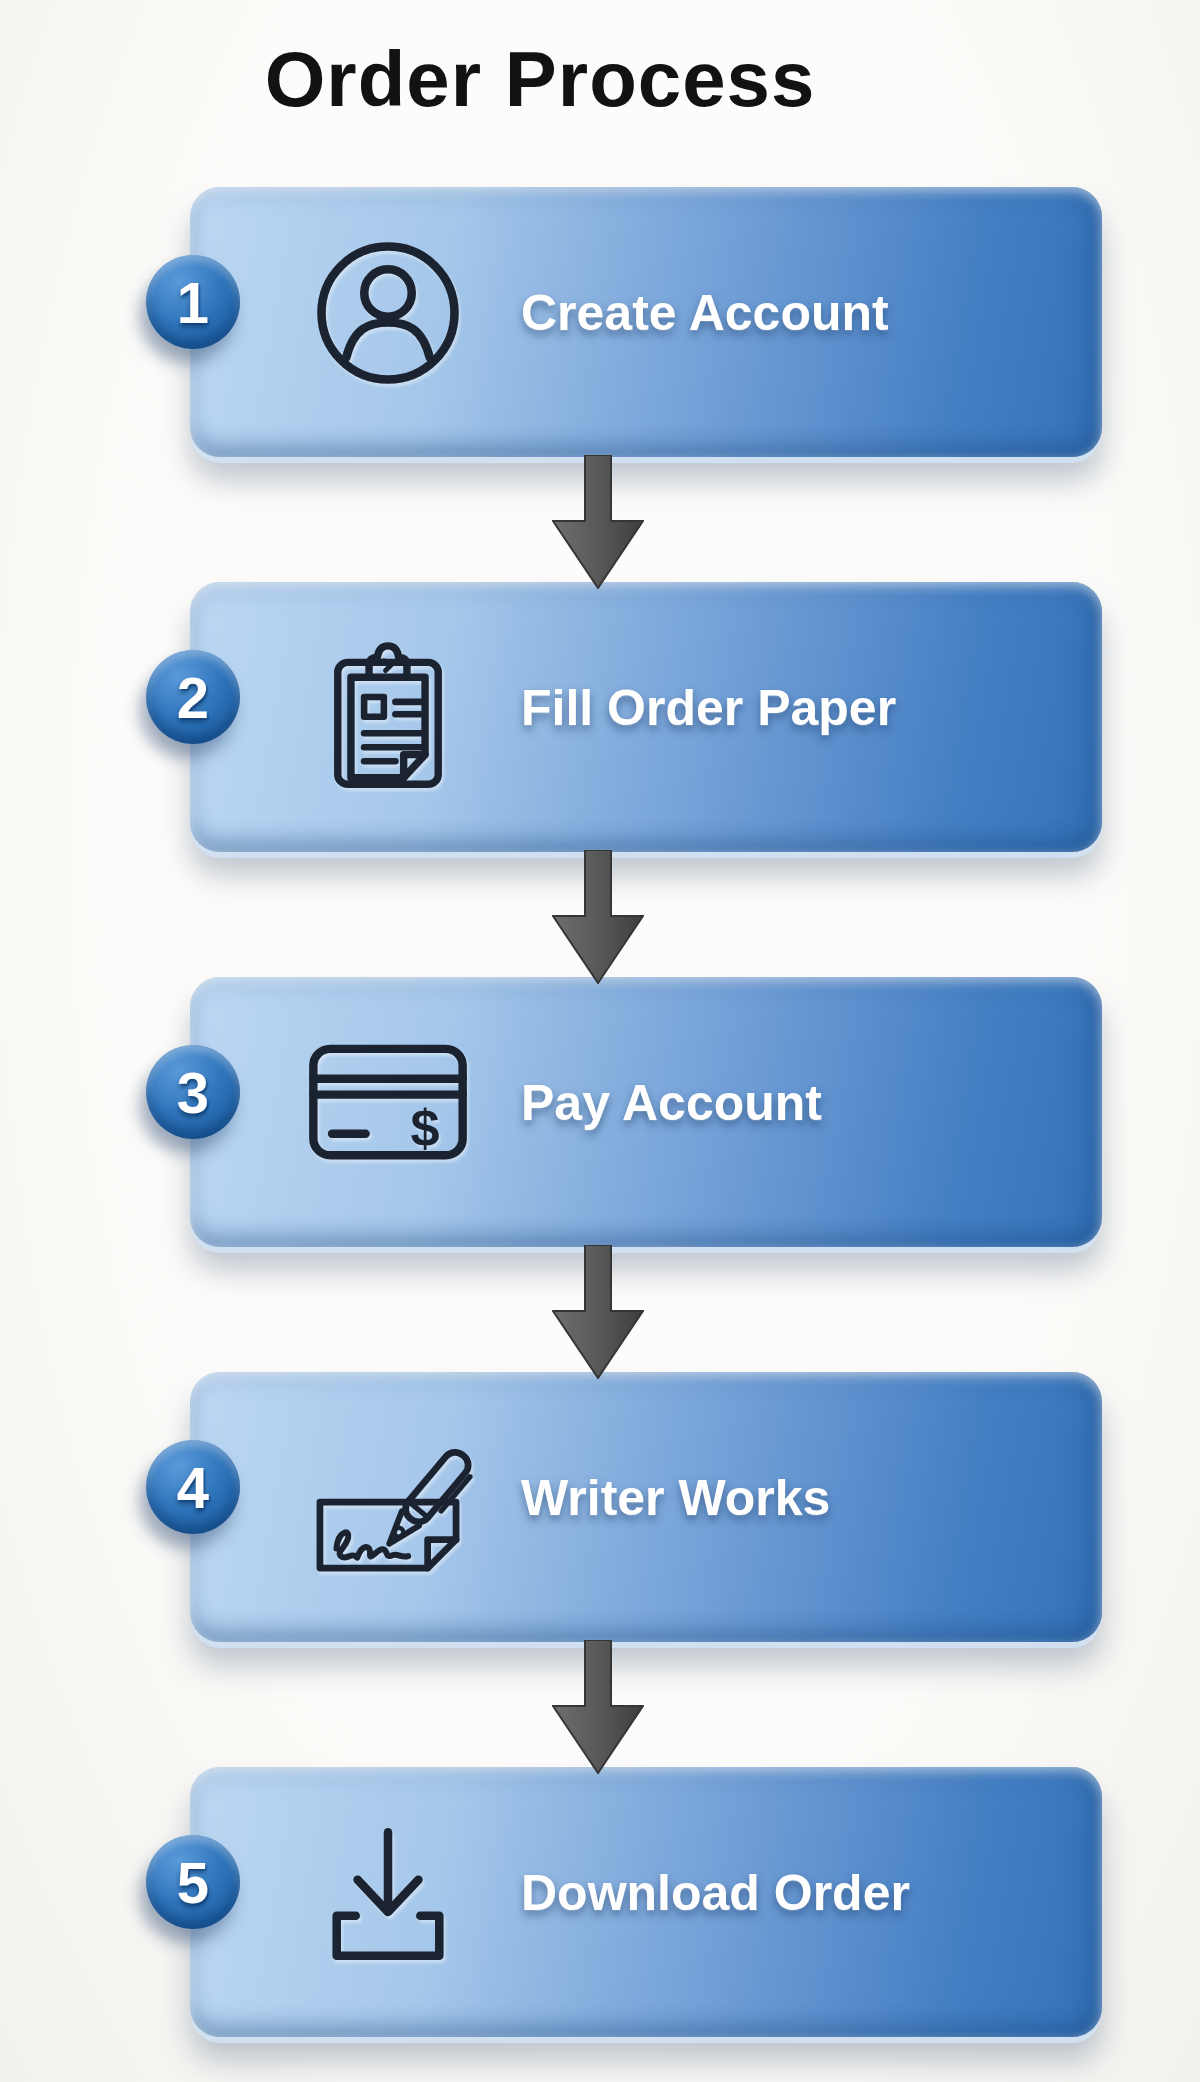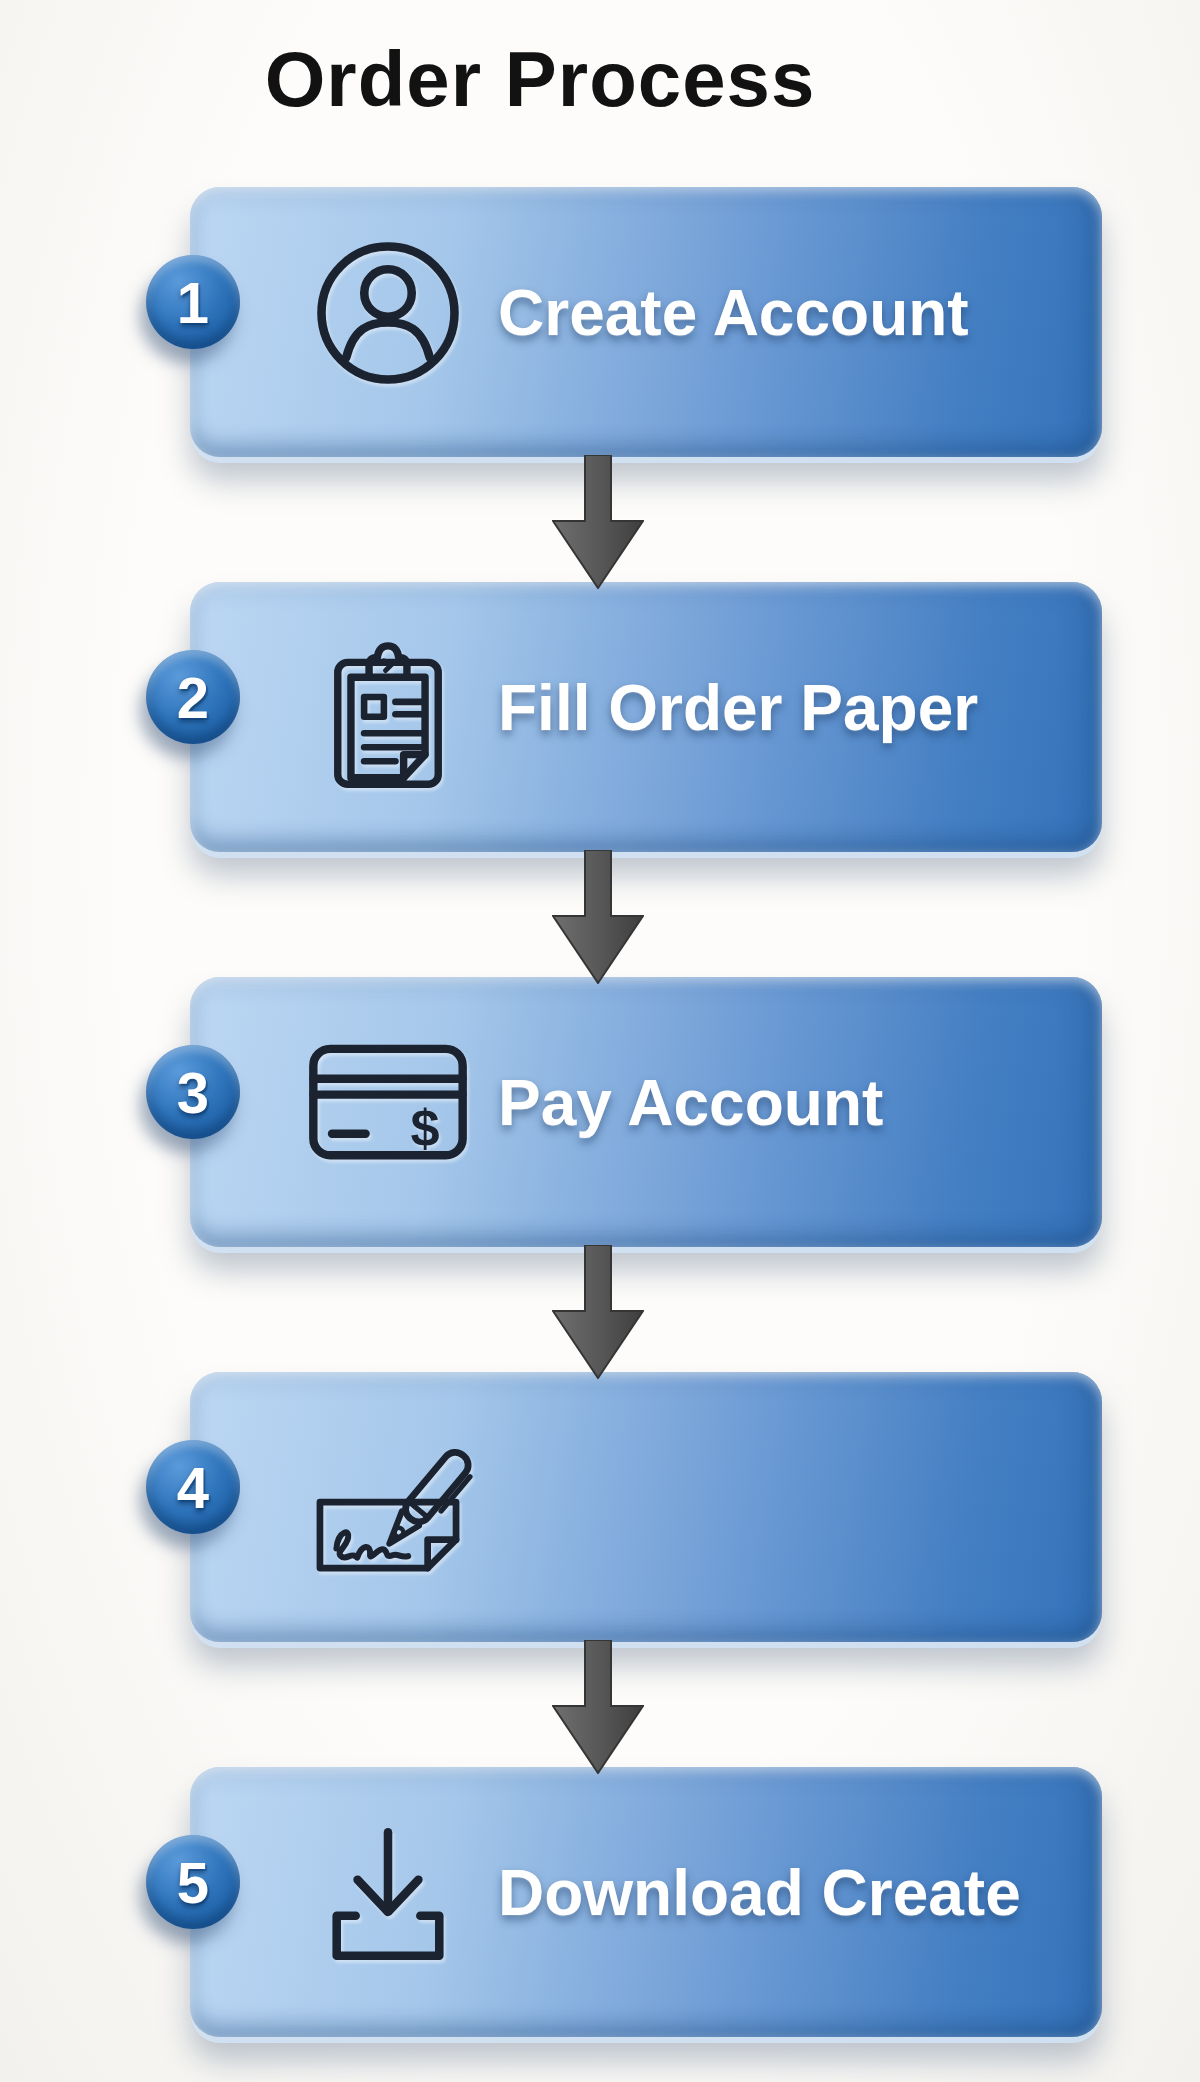--- a/index.html
+++ b/index.html
@@ -51,22 +51,22 @@
     text-shadow:0 4px 5px rgba(0,38,80,0.55), 2px 2px 0 rgba(20,70,130,0.45);
   }
 
   .icon-wrap{
     width:172px;display:flex;align-items:center;justify-content:center;
     filter:drop-shadow(2px 3px 1.5px rgba(255,255,255,0.40));
   }
   .icon-wrap svg{stroke:#1b2330;fill:none;stroke-width:9;stroke-linecap:round;stroke-linejoin:round;}
 
   .label{
-    margin-left:24px;
-    font-size:64px;font-weight:bold;color:#ffffff;
+    margin-left:47px;
+    font-size:50px;font-weight:bold;color:#ffffff;
     text-shadow:0 5px 8px rgba(24,54,94,0.50), 0 1px 0 rgba(255,255,255,0.25);
     white-space:nowrap;
   }
 
   .arrow{position:absolute;left:552px;width:92px;height:134px;z-index:3;}
 </style>
 </head>
 <body>
 
 <div class="canvas">
@@ -163,36 +163,37 @@
             <rect x="-17" y="-152" width="34" height="110" rx="16"></rect>
             <path d="M-17 -58 H17" stroke-width="7"></path>
             <path d="M-15 -42 L0 2 L15 -42" stroke-width="8"></path>
             <circle cx="0" cy="-18" r="6" stroke-width="6"></circle>
             <path d="M25 -136 V-76" stroke-width="7"></path>
           </g>
           <path d="M46 172 C48 148 66 144 61 160 C57 172 46 176 52 182 C58 188 66 178 71 182" stroke-width="8"></path>
           <path d="M74 184 C80 166 92 166 91 179 C90 190 101 171 109 173 C115 175 111 185 121 181 C129 178 132 185 142 182" stroke-width="8"></path>
         </svg>
       </div>
+      <div class="label">Writer Works</div>
     </div>
   </section>
 
   <svg class="arrow" style="top:1640px" viewBox="0 0 92 134">
     <path d="M33 0 H59 V66 H91 L46 133 L1 66 H33 Z" fill="url(#ag1)" stroke="#353535" stroke-width="2"></path>
   </svg>
 
   <section class="step" style="top:1767px">
     <div class="badge">
       <span>5</span>
     </div>
     <div class="step-inner">
       <div class="icon-wrap">
         <svg width="152" height="152" viewBox="0 0 160 160">
           <path d="M80 16 V96"></path>
           <path d="M48 66 L80 100 L112 66"></path>
           <path d="M46 104 H26 V146 H134 V104 H114"></path>
         </svg>
       </div>
-      <div class="label">Download Create</div>
+      <div class="label">Download Order</div>
     </div>
   </section>
 
 </div>
 
 </body></html>

